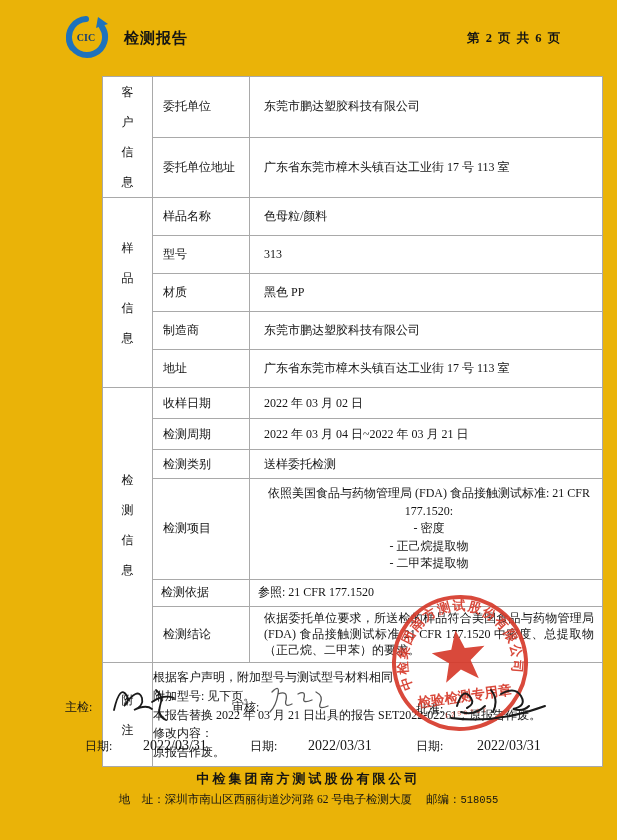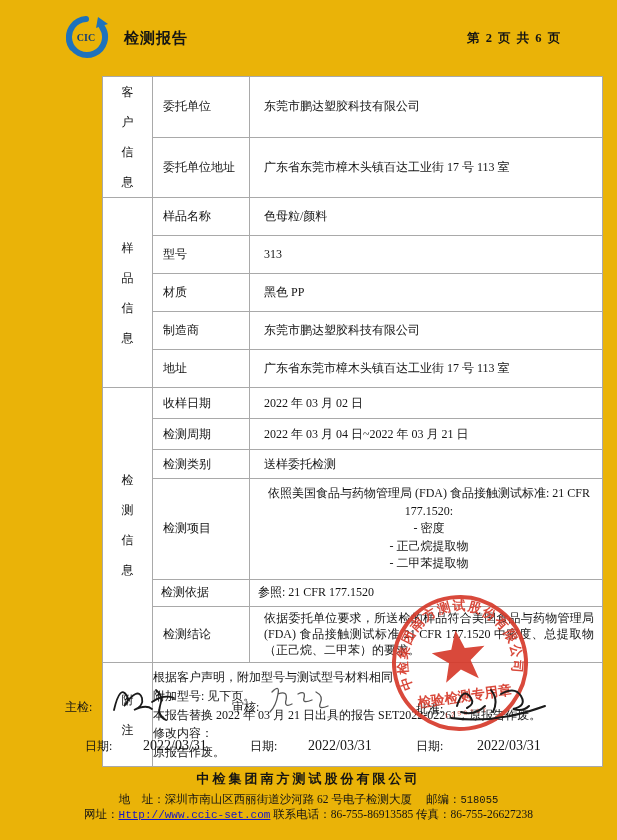--- a/index.html
+++ b/index.html
@@ -188,19 +188,14 @@
   <div class="date-val" style="left:143px; top:738px;">2022/03/31</div>
   <div class="sig-label" style="left:250px; top:738px;">日期:</div>
   <div class="date-val" style="left:308px; top:738px;">2022/03/31</div>
   <div class="sig-label" style="left:416px; top:738px;">日期:</div>
   <div class="date-val" style="left:477px; top:738px;">2022/03/31</div>
 
   <div class="ft-company">中检集团南方测试股份有限公司</div>
   <div class="ft-line1">
     <span>地　址：</span><span>深圳市南山区西丽街道沙河路 62 号电子检测大厦</span><span class="gap-left">邮编：</span><span class="ft-mono">518055</span>
   </div>
-  <div class="ft-line2">
-    <span>网址：</span><a href="#" class="ft-link">Http://www.ccic-set.com</a>
-    <span>联系电话：</span><span>86-755-86913585</span>
-    <span>传真：</span><span>86-755-26627238</span>
-  </div>
 
 </div>
 
 </body></html>

